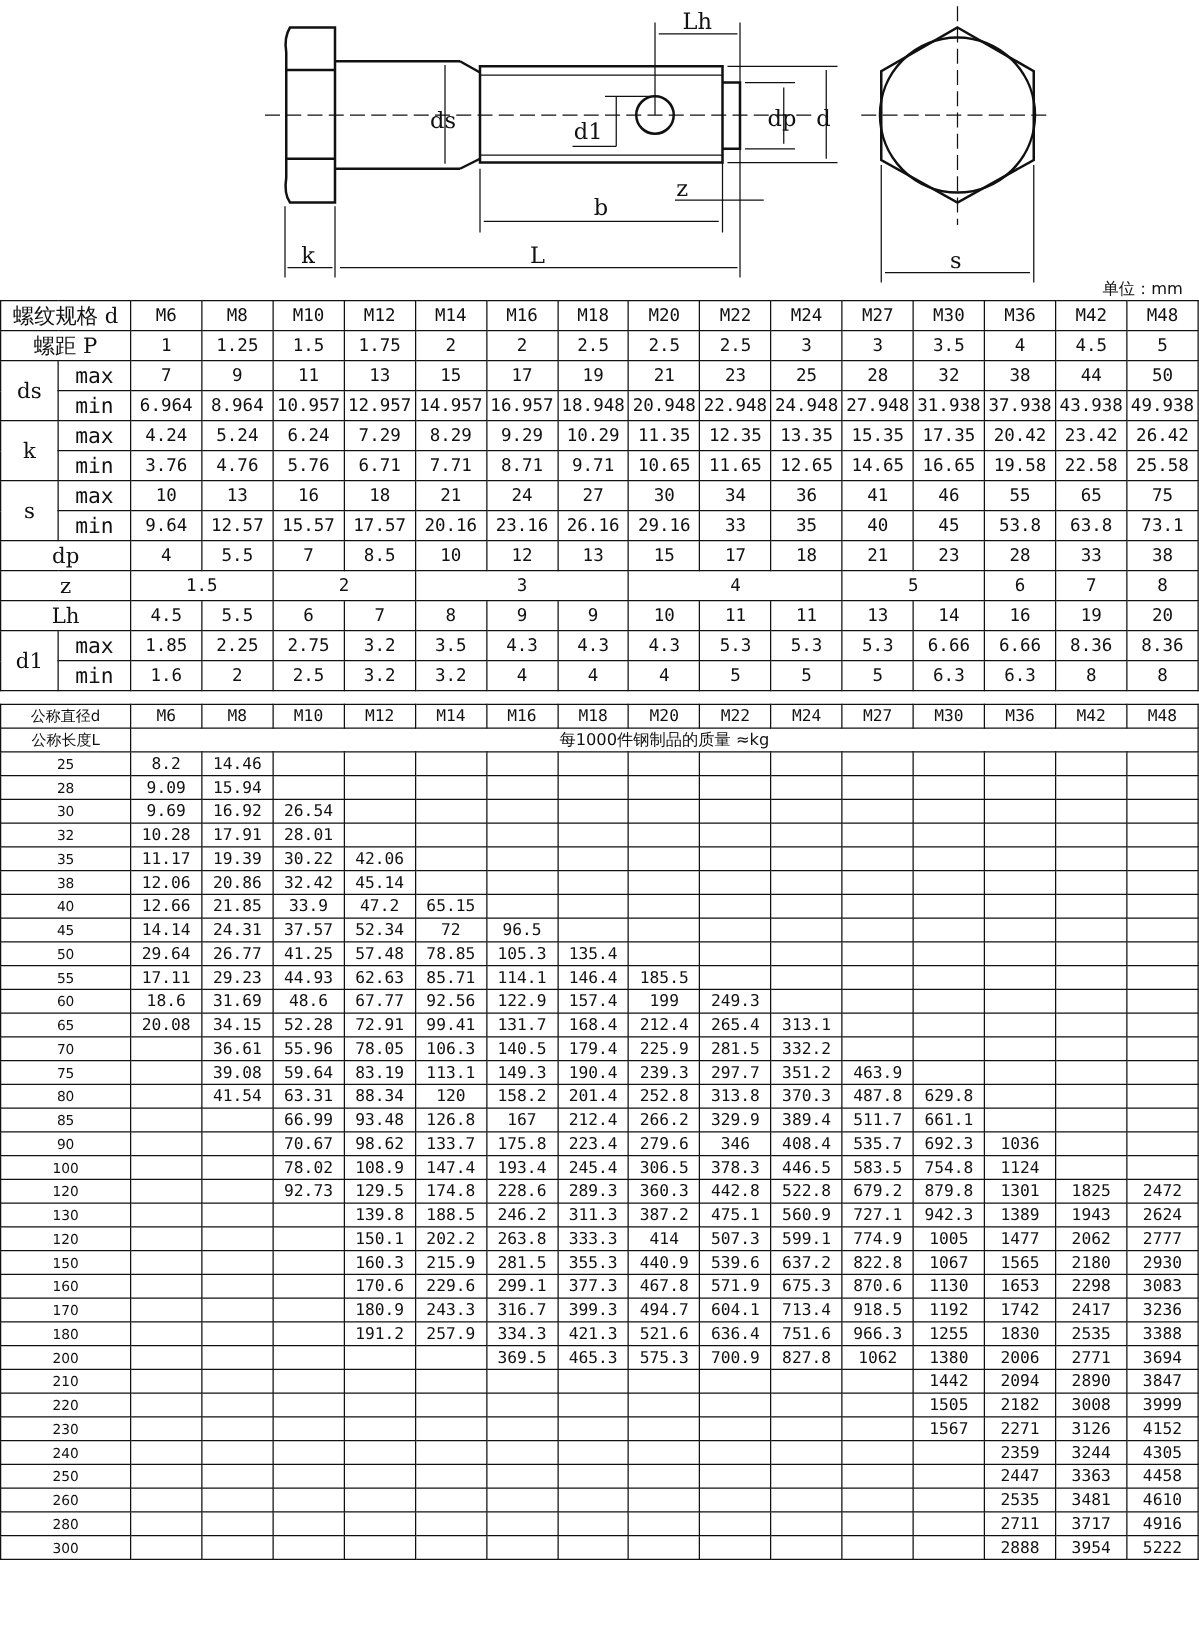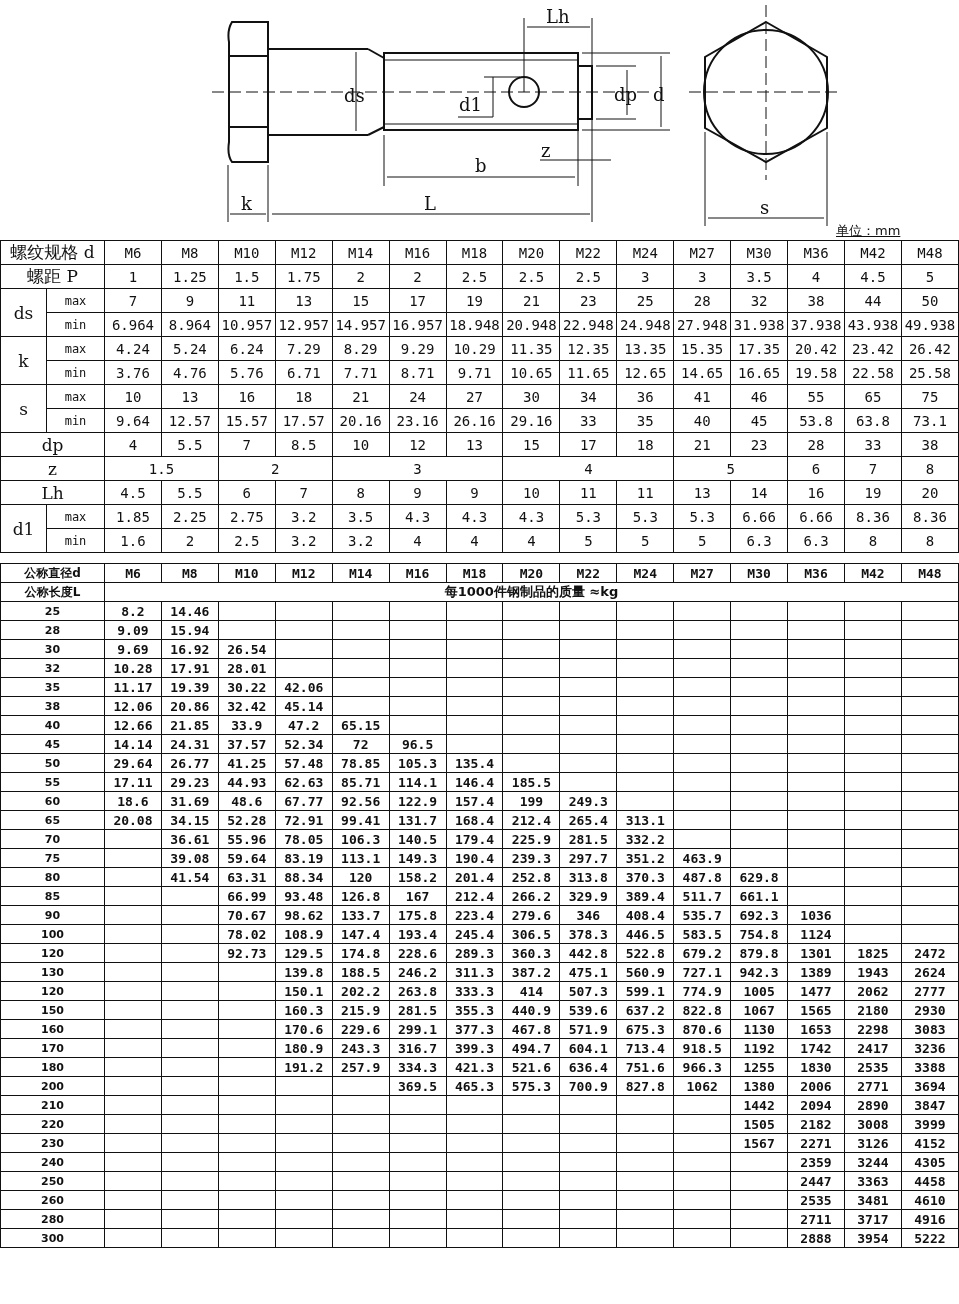--- a/index.html
+++ b/index.html
@@ -1,27 +1,27 @@
 <!DOCTYPE html>
 <html><head>
 <meta charset="utf-8">
 <style>
   html, body { margin:0; padding:0; background:#fff; }
   body { width:959px; height:1304px; position:relative; overflow:hidden;
          font-family:"DejaVu Sans Mono","Liberation Mono",monospace; color:#111; }
   .drawing { position:absolute; left:0; top:0; width:959px; height:236px; }
-  .unit { position:absolute; left:836px; top:222px; font-size:13px;
-          font-family:"DejaVu Sans","Liberation Sans",sans-serif;text-decoration:underline; }
+  .unit { position:absolute; left:882px; top:222px; font-size:13px;
+          font-family:"DejaVu Sans","Liberation Sans",sans-serif; }
   table { border-collapse:collapse; position:absolute; left:0; table-layout:fixed; }
   td { border:1px solid #111; text-align:center; padding:0; white-space:nowrap; overflow:hidden; }
   #spec { top:240px; width:959px;padding-left:43px; }
   #spec td { height:23px; font-size:14px; }
   #spec .lbl { font-family:"DejaVu Serif","Liberation Serif",serif; font-size:17px; }
-  #spec .sub { font-size:12px; }
-  #mass { top:563px; width:959px;font-weight:bold; }
+  #spec .sub { font-size:17px; }
+  #mass { top:563px; width:959px; }
   #mass td { height:18px; font-size:13px; }
   #mass .lc { font-size:11px; font-family:"DejaVu Sans","Liberation Sans",sans-serif; }
   #mass .hd { font-family:"DejaVu Sans","Liberation Sans",sans-serif; font-size:12px; }
   #mass .note { font-family:"DejaVu Sans","Liberation Sans",sans-serif; font-size:13px; }
   #mass td.v { text-decoration:none; }
 </style>
 </head>
 <body>
 
 <svg class="drawing" viewBox="0 0 959 236" xmlns="http://www.w3.org/2000/svg">

